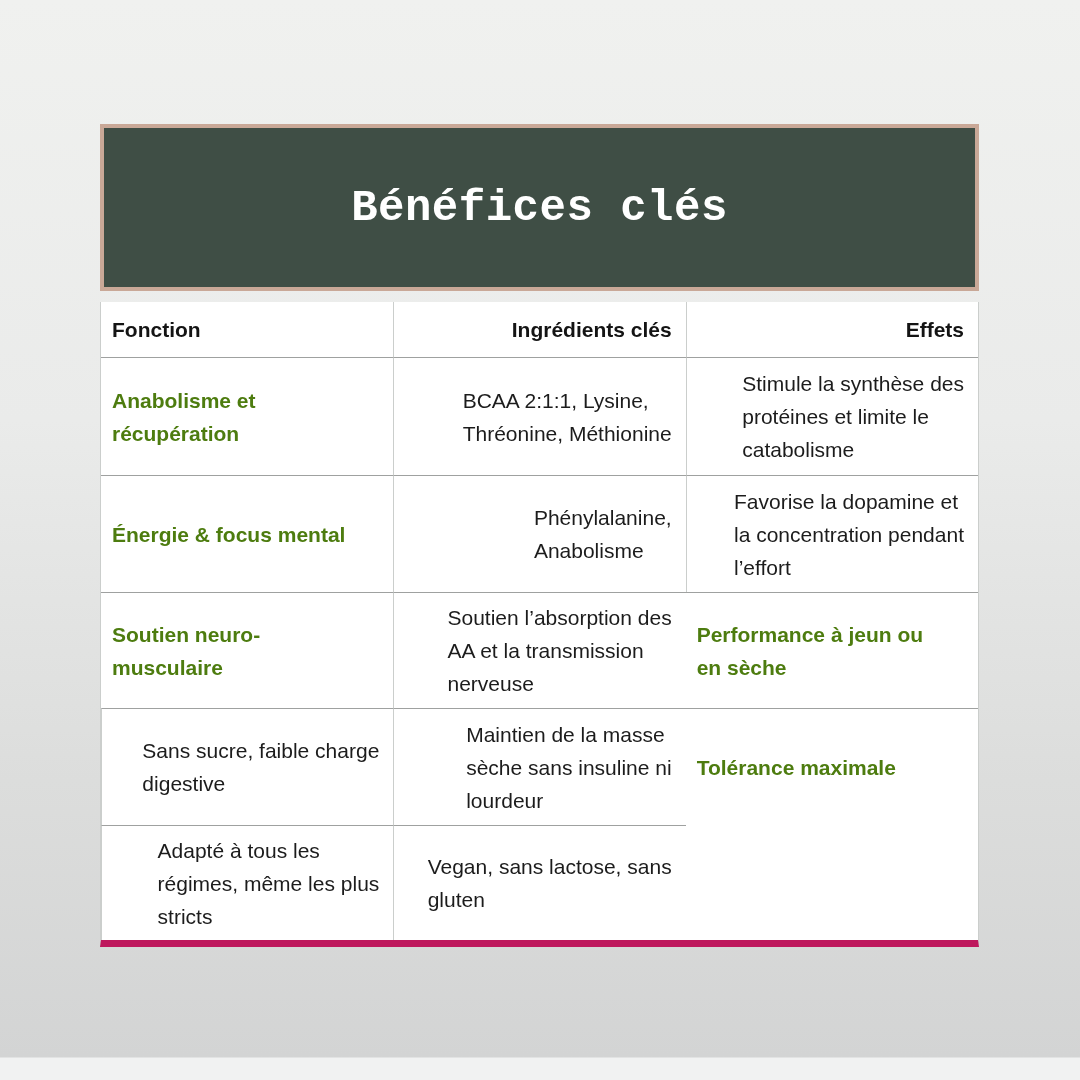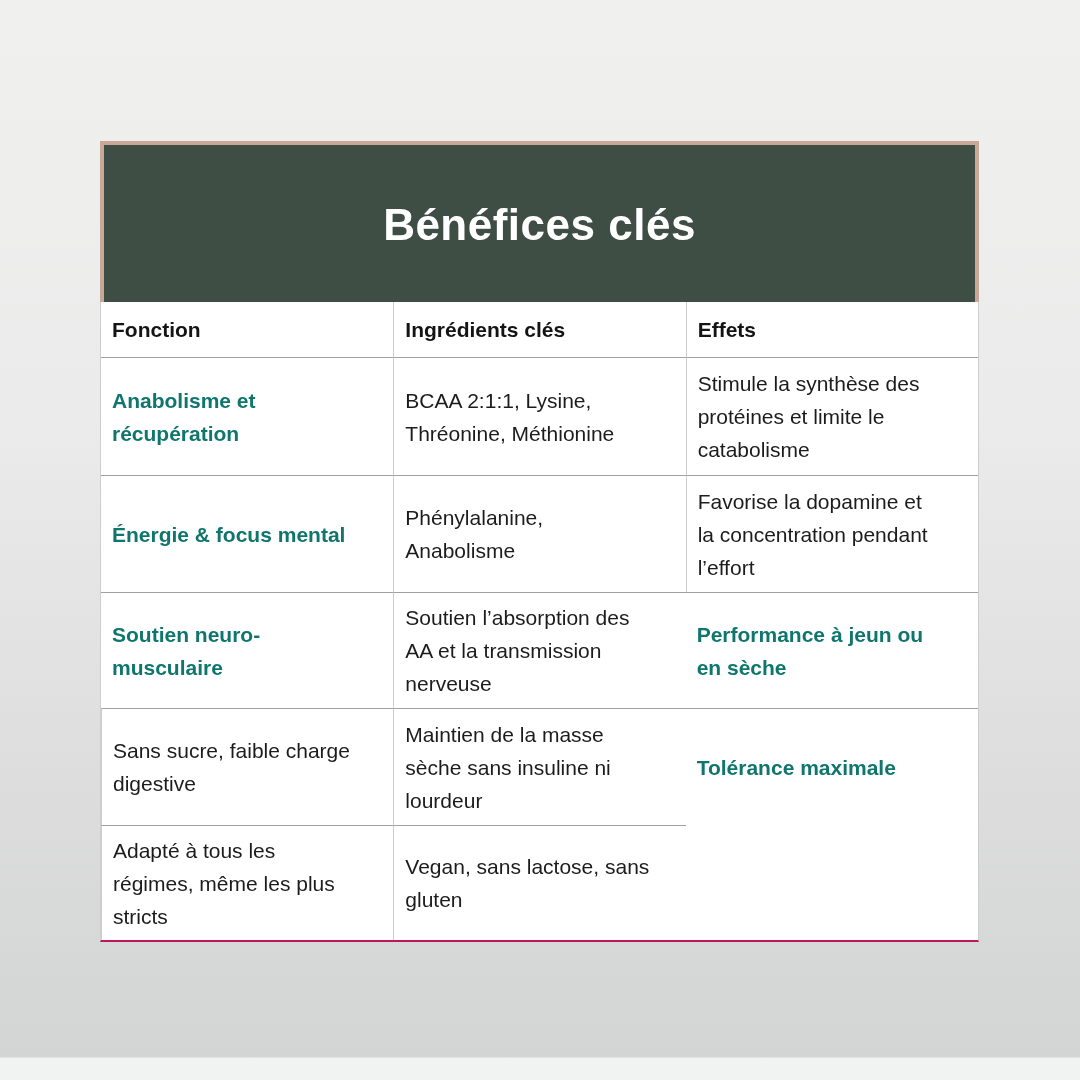--- a/index.html
+++ b/index.html
@@ -12,65 +12,67 @@
       #eaebea 420px,
       #dcdddc 780px,
       #d3d4d4 1057px,
       #f1f2f2 1058px,
       #f1f2f2 1080px);
   }
 
   .title-banner {
     position: absolute;
     left: 100px;
-    top: 141px;
+    top: 124px;
     width: 879px;
     height: 167px;
     background: #3f4e45;
     border: 4px solid #c9a897;
     display: flex;
     align-items: center;
     justify-content: center;
+    font-family: Liberation Mono, monospace;
   }
   .title-banner h1 {
     color: #ffffff;
     font-size: 44px;
     font-weight: 700;
     letter-spacing: 0.5px;
   }
 
   .benefits-table {
     position: absolute;
     left: 100px;
     top: 302px;
     width: 879px;
     display: grid;
     grid-template-columns: 1fr 1fr 1fr;
     grid-template-rows: 55px 118px 117px 116px 117px 115px;
     background: #ffffff;
     border-left: 1px solid #cbcecc;
     border-right: 1px solid #cbcecc;
-    border-bottom: 2px solid #be185d;
+    border-bottom: 7px solid #be185d;
   }
 
   .cell {
     display: flex;
     align-items: center;
     padding: 8px 14px 8px 11px;
     font-size: 21px;
     line-height: 33px;
     color: #1c1c1c;
     overflow: hidden;
   }
   .cell.col-2, .cell.col-3 {
     border-left: 1px solid #cbcecc;
+    justify-content: flex-end;
   }
   .cell.data-row { border-top: 1px solid #9fa1a0; }
   .cell.header-cell { font-weight: 700; color: #141414; }
-  .cell.fonction-cell { font-weight: 700; color: #0f766e; }
+  .cell.fonction-cell { font-weight: 700; color: #4d7c0f; }
   .cell-text { white-space: pre-line; }
 </style>
 </head>
 <body>
 
 <div class="title-banner" style="background-color: rgb(63, 78, 69); border-color: rgb(201, 168, 151);">
   <h1 style="color: rgb(255, 255, 255);">Bénéfices clés</h1>
 </div>
 
 <div class="benefits-table">

